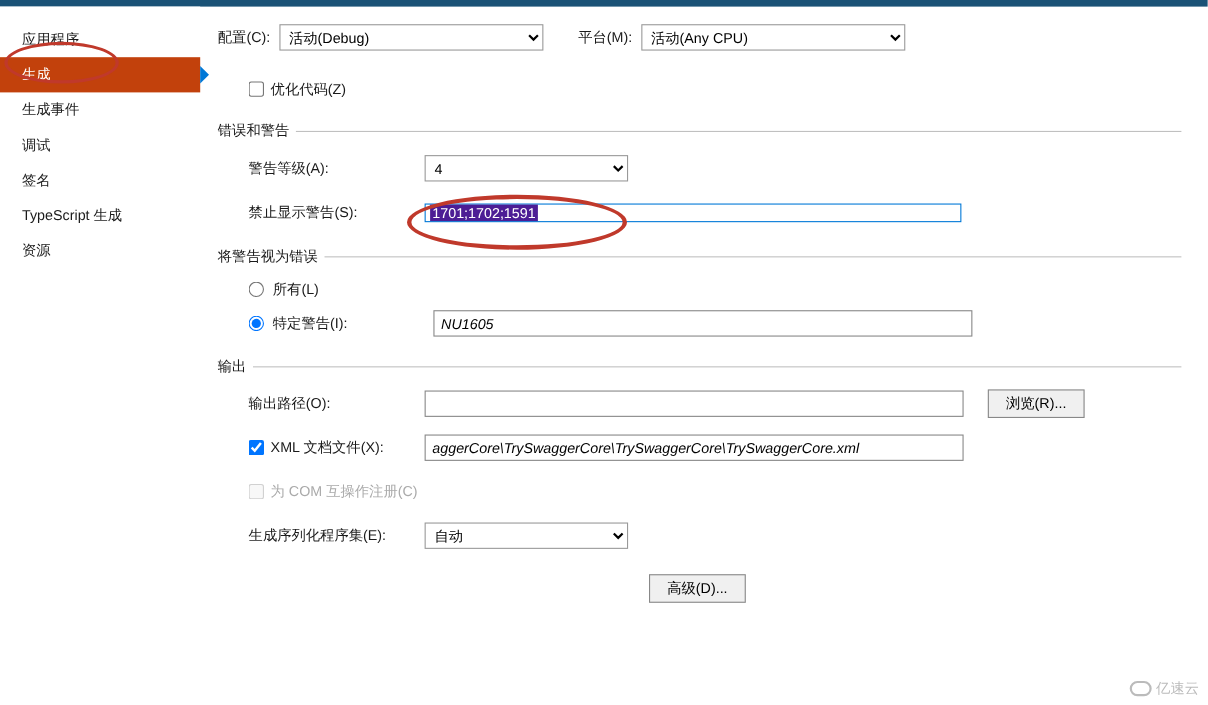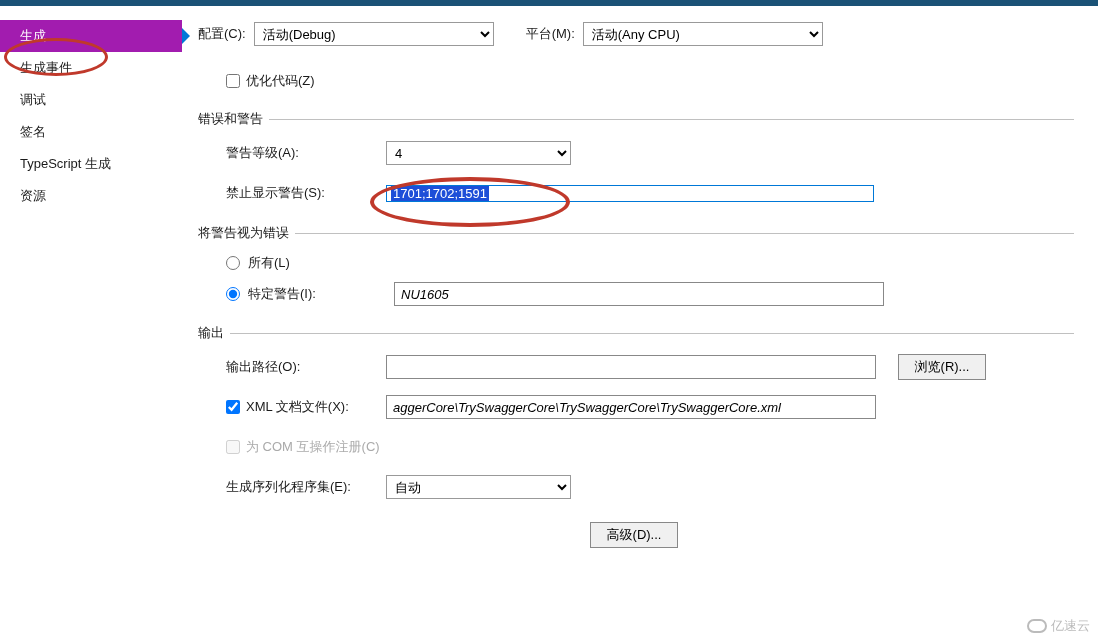--- a/index.html
+++ b/index.html
@@ -1,36 +1,36 @@
 <!DOCTYPE html>
 <html><head>
   <meta charset="utf-8">
   <style>
     * { box-sizing: border-box; margin: 0; padding: 0; font-family: "Microsoft YaHei", "Segoe UI", sans-serif; font-size: 13px; }
     body { background: #fff; color: #1a1a1a; width: 1098px; height: 641px; overflow: hidden; position: relative; }
     .topbar { height: 6px; background: #1a5276; width: 100%; }
     .container { display: flex; height: calc(100% - 6px); }
     .sidebar { width: 182px; background: #fff; padding-top: 14px; }
     .sidebar-item { padding: 7px 20px; cursor: pointer; color: #1a1a1a; }
-    .sidebar-item.active { background: #a21caf; color: #fff; position: relative; }
+    .sidebar-item.active { background: #c2410c; color: #fff; position: relative; }
     .sidebar-item.active::after { content: ""; position: absolute; right: -8px; top: 50%; transform: translateY(-50%); border-left: 8px solid #0078d7; border-top: 8px solid transparent; border-bottom: 8px solid transparent; }
     .red-ellipse1 { position: absolute; left: 4px; top: 38px; width: 104px; height: 38px; border: 3px solid #c0392b; border-radius: 50%; pointer-events: none; z-index: 10; }
     .main { flex: 1; padding: 16px 24px 16px 16px; overflow-y: auto; }
     .config-row { display: flex; align-items: center; gap: 8px; margin-bottom: 26px; }
     .config-row label { white-space: nowrap; }
     select { height: 24px; border: 1px solid #999; background: #fff; padding: 0 4px; font-size: 13px; }
     .config-select { width: 240px; }
     .platform-select { width: 240px; margin-left: 28px; }
     .section { margin-bottom: 18px; }
     .indent { padding-left: 28px; }
     .form-row { display: flex; align-items: center; margin-bottom: 14px; min-height: 26px; }
     .form-label { width: 160px; flex-shrink: 0; }
     input[type="text"] { height: 24px; border: 1px solid #888; padding: 0 6px; font-size: 13px; background: #fff; font-style: italic; }
     .highlight-input { background: #fff; border: 1px solid #0078d7; width: 488px; }
-    .highlight-text { background: #1d4ed8; color: #fff; padding: 0 2px; }
+    .highlight-text { background: #4c1d95; color: #fff; padding: 0 2px; }
     .wide-input { width: 490px; }
     .xwide-input { width: 490px; }
     .checkbox-row { display: flex; align-items: center; gap: 6px; }
     input[type="checkbox"], input[type="radio"] { width: 14px; height: 14px; }
     .radio-row { display: flex; align-items: center; gap: 8px; margin-bottom: 10px; }
     .disabled { color: #aaa; }
     .btn { height: 26px; padding: 0 12px; border: 1px solid #888; background: #f0f0f0; cursor: pointer; font-size: 13px; }
     .btn-wide { width: 88px; }
     .red-ellipse2 { position: absolute; left: 370px; top: 177px; width: 200px; height: 50px; border: 4px solid #c0392b; border-radius: 50%; pointer-events: none; z-index: 10; }
     .watermark { position: absolute; right: 8px; bottom: 6px; color: #bbb; font-size: 12px; display: flex; align-items: center; gap: 4px; }
@@ -41,20 +41,21 @@
     .fieldset-line .line { flex: 1; border-top: 1px solid #c0c0c0; }
     .small-select { width: 185px; }
   </style>
 </head>
 <body>
 
 <div class="topbar"></div>
 
 <div class="container">
   <div class="sidebar">
+    <div class="sidebar-item">应用程序</div>
     <div class="sidebar-item active">生成</div>
     <div class="sidebar-item">生成事件</div>
     <div class="sidebar-item">调试</div>
     <div class="sidebar-item">签名</div>
     <div class="sidebar-item">TypeScript 生成</div>
     <div class="sidebar-item">资源</div>
   </div>
 
   <div class="main">
     <div class="config-row">

